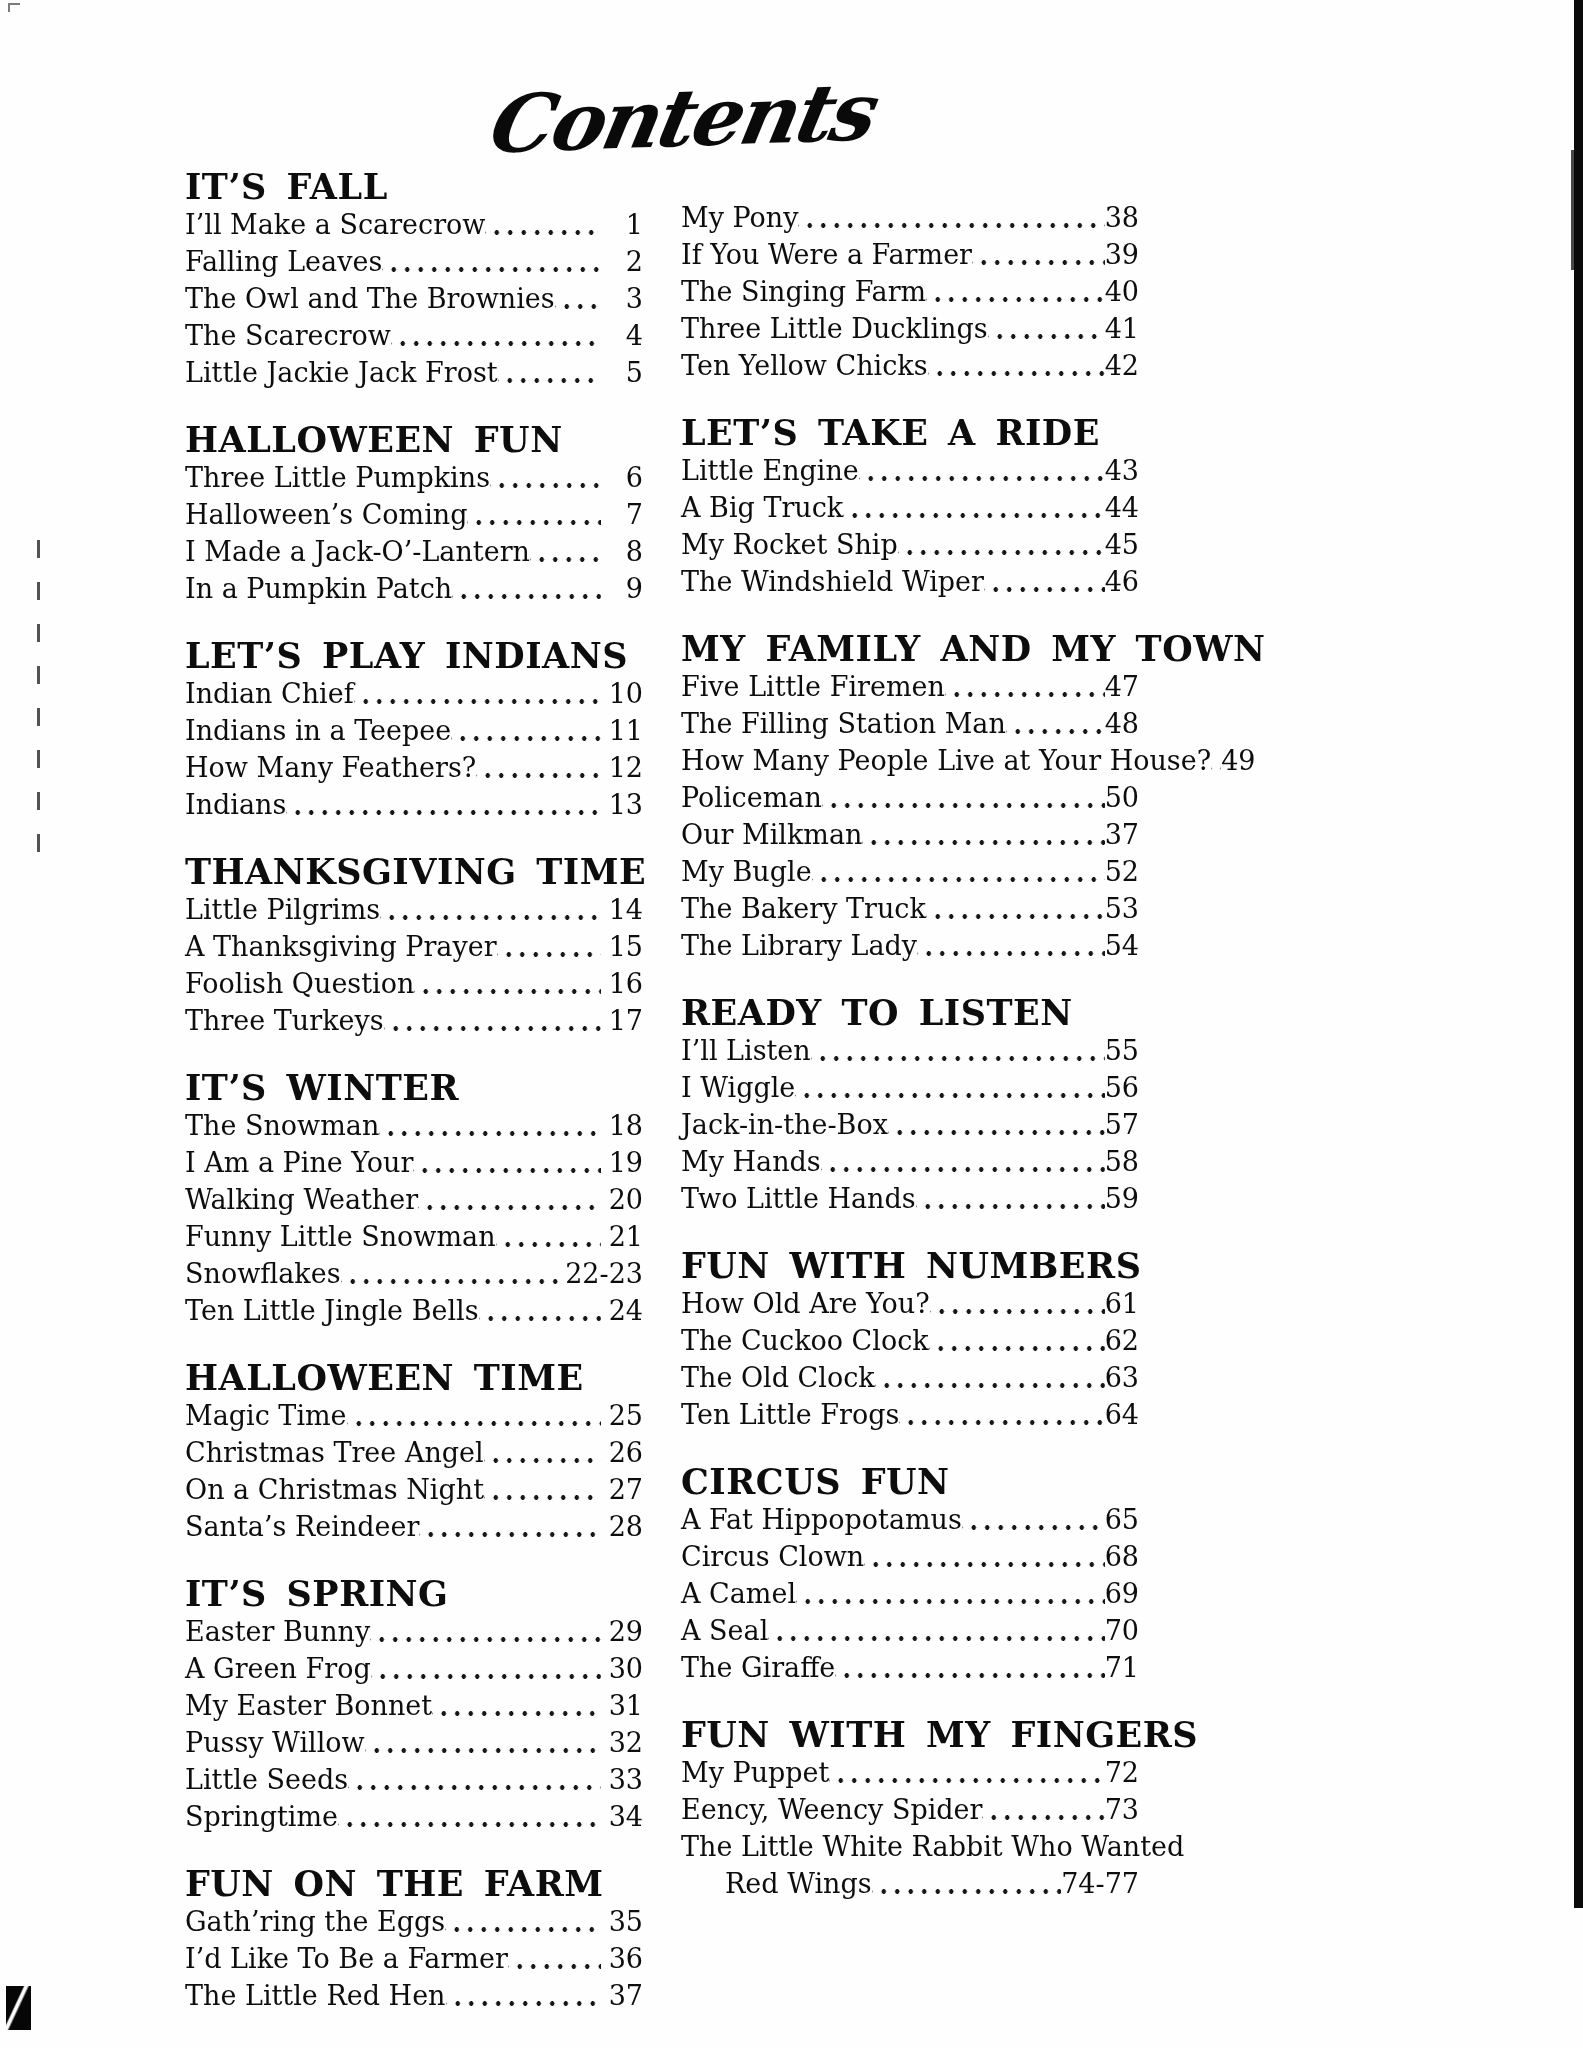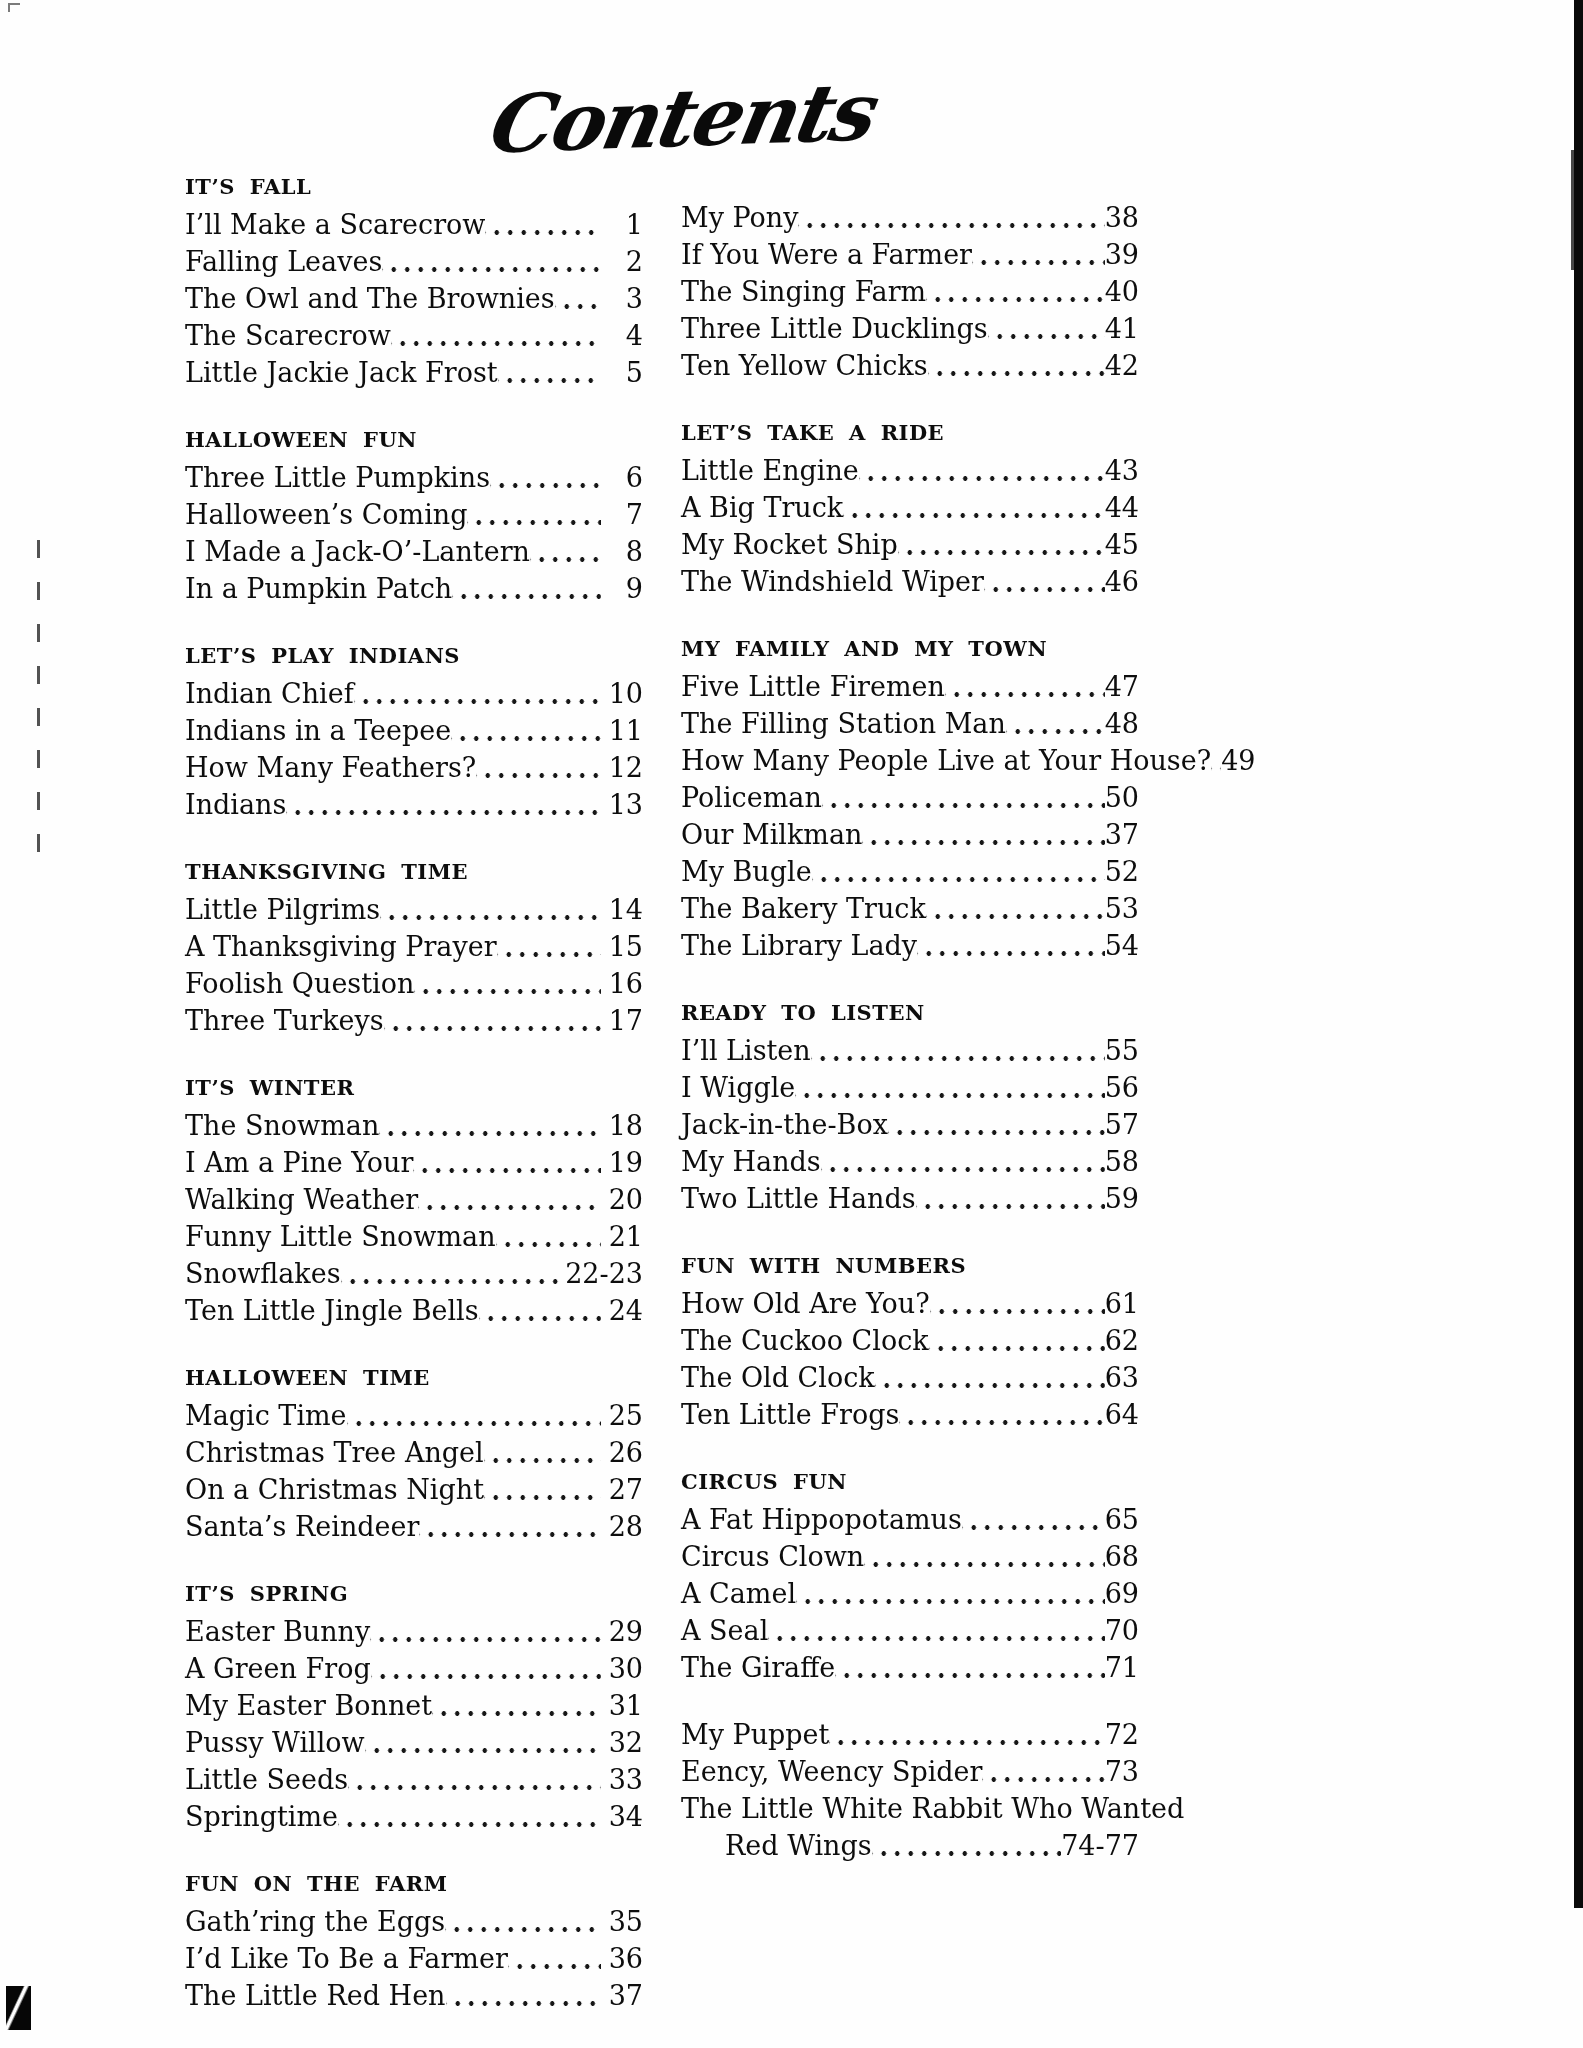--- a/index.html
+++ b/index.html
@@ -27,21 +27,21 @@
   
   .col { position: absolute; width: 458px; }
   .col-left  { left: 185px; top: 168px; }
   .col-right { left: 681px; top: 162px; }
 
   .toc-section { margin: 0 0 30px 0; }
   .toc-section.no-header { margin-top: 37px; }
 
   .section-header {
     margin: 0; padding: 0;
-    font-size: 21px; line-height: 38px; font-weight: bold;
+    font-size: 35px; line-height: 38px; font-weight: bold;
     letter-spacing: 0.5px; word-spacing: 7px;
     color: #0d0d0d;
     white-space: nowrap;
   }
 
   .toc-row {
     display: flex; align-items: stretch;
     font-size: 27px; line-height: 37px;
     color: #0d0d0d;
   }
@@ -555,20 +555,21 @@
 
   <div class="toc-row">
     <span class="entry-title">The Giraffe</span>
     <span class="leader"></span>
     <span class="entry-page">71</span>
   </div>
 </div>
   </section>
 
   <section class="toc-section">
+    <h2 class="section-header">FUN WITH MY FINGERS</h2>
     <div class="entries">
   <div class="toc-row">
     <span class="entry-title">My Puppet</span>
     <span class="leader"></span>
     <span class="entry-page">72</span>
   </div>
 
   <div class="toc-row">
     <span class="entry-title">Eency, Weency Spider</span>
     <span class="leader"></span>

